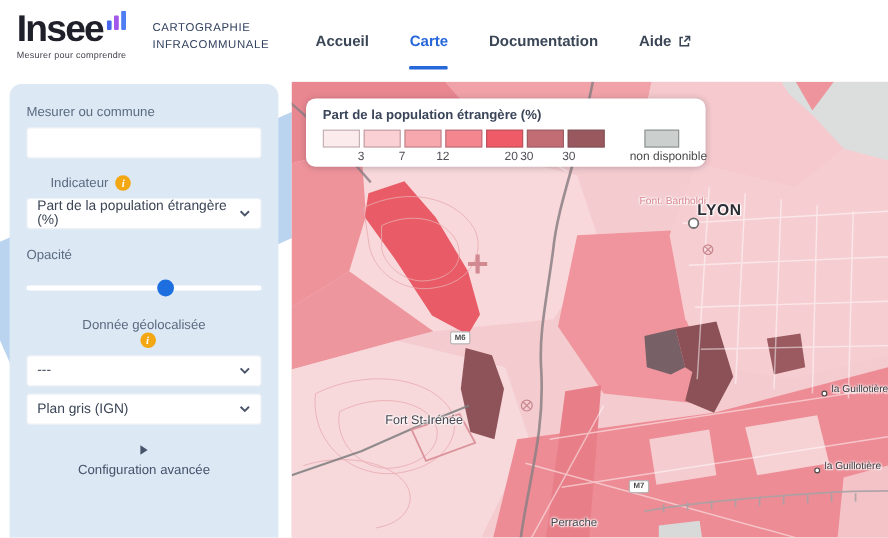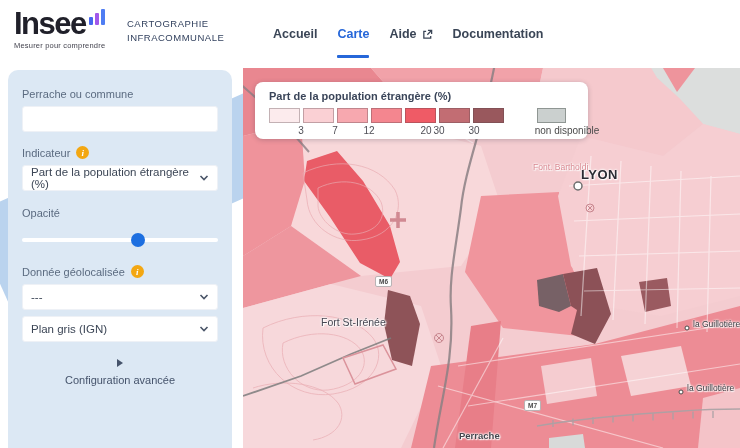--- a/index.html
+++ b/index.html
@@ -8,21 +8,21 @@
 
   
   .header { position:absolute; left:0; top:0; width:740px; height:68px; background:#fff; z-index:5; }
   .logo-wrap { position:absolute; left:14px; top:8px; }
   .logo-row { display:flex; align-items:flex-start; }
   .logo-text { font-size:31px; font-weight:800; color:#20202a; letter-spacing:-1.5px; line-height:1; }
   .logo-bars { margin-left:3px; margin-top:1px; }
   .logo-tagline { font-size:7.5px; color:#44444f; margin-top:2px; letter-spacing:.2px; }
   .app-title { position:absolute; left:127px; top:17px; font-size:9.5px; font-weight:400;
     color:#33425f; letter-spacing:.5px; line-height:1.45; }
-  .nav { position:absolute; left:273px; top:0; height:68px; display:flex; align-items:center; gap:20px; }
+  .nav { position:absolute; left:263px; top:0; height:68px; display:flex; align-items:center; gap:34px; }
   .nav-item { position:relative; height:68px; display:flex; align-items:center; gap:5px;
     font-size:12.5px; font-weight:700; color:#3a4556; cursor:pointer; }
   .nav-item.active { color:#2667d9; }
   .nav-underline { position:absolute; left:50%; transform:translateX(-50%); bottom:10px;
     width:32px; height:3px; background:#2667d9; border-radius:1px; }
 
   
   .deco-wedge { position:absolute; left:-24px; top:150px; width:300px; height:96px;
     background:#bad3ee; transform:rotate(-24deg); z-index:1; }
   .sidebar { position:absolute; left:8px; top:70px; width:224px; height:378px;
@@ -36,21 +36,21 @@
   .sel { justify-content:space-between; cursor:pointer; }
   .chev { width:10px; height:10px; flex:0 0 auto; }
   .slider { position:relative; margin-top:14px; width:196px; height:14px; cursor:pointer; }
   .slider-track { position:absolute; left:0; right:0; top:5px; height:4px; background:#fff; border-radius:2px; }
   .slider-thumb { position:absolute; left:59%; top:0; width:14px; height:14px; margin-left:-7px;
     border-radius:50%; background:#1d6fe0; }
   .adv-row { margin-top:17px; display:flex; align-items:center; gap:7px; font-size:11px;
     color:#45536b; cursor:pointer;flex-direction:column; }
   .adv-tri { width:0; height:0; border-left:6px solid #45536b; border-top:4px solid transparent;
     border-bottom:4px solid transparent; }
-  .mt14 { margin-top:14px; } .mt16 { margin-top:16px; } .mt18 { margin-top:18px; }
+  .mt14 { margin-top:14px;margin-left:20px; } .mt16 { margin-top:16px; } .mt18 { margin-top:18px;flex-direction:column; }
 
   
   .map { position:absolute; left:243px; top:68px; width:497px; height:380px; overflow:hidden;
     background:#f4ccd0; z-index:2; cursor:grab; }
   .map svg { position:absolute; left:0; top:0; }
   .map-label { position:absolute; white-space:nowrap; z-index:4;
     text-shadow:0 0 2px #fff, 0 0 2px #fff, 0 0 3px #fff, 1px 1px 1px #fff; }
   .lbl-city { font-size:13px; font-weight:700; color:#2b2b33; letter-spacing:.5px; }
   .lbl-poi-pink { font-size:8.5px; color:#d8868f; }
   .lbl-poi { font-size:10.5px; color:#474752; }
@@ -62,21 +62,21 @@
   
   .legend { position:absolute; left:12px; top:14px; width:333px; height:57px; background:#fff;
     border-radius:8px; box-shadow:0 1px 5px rgba(40,40,60,.25); z-index:6; }
   .legend-title { position:absolute; left:14px; top:8px; font-size:11px; font-weight:700; color:#3a4559; }
   .legend-swatches { position:absolute; left:14px; top:26px; display:flex; gap:3px; }
   .swatch { width:31px; height:15px; border:1px solid rgba(90,70,75,.35); }
   .swatch-na { position:absolute; left:282px; top:26px; width:29px; height:15px;
     border:1px solid #8f9693; }
   .legend-tick { position:absolute; top:43px; transform:translateX(-50%); font-size:10px; color:#4f4f57; }
   .t0{left:46px;} .t1{left:80px;} .t2{left:114px;} .t3{left:149px;margin-left:22px;} .t4{left:184px;} .t5{left:219px;}
-  .legend-na-label { position:absolute; left:312px; top:43px; transform:translateX(-50%);
+  .legend-na-label { position:absolute; left:302px; top:43px; transform:translateX(-50%);
     font-size:10px; color:#4a4a4a; white-space:nowrap; }
 </style>
 </head>
 <body>
 
 <div class="header">
   <div class="logo-wrap">
     <div class="logo-row">
       <span class="logo-text">Insee</span>
       <svg class="logo-bars" width="17" height="17" viewBox="0 0 17 17">
@@ -93,37 +93,37 @@
   </div>
   <div class="nav">
     <div class="nav-item">
       <span>Accueil</span>
     </div>
     <div class="nav-item active">
       <span>Carte</span>
       <div class="nav-underline"></div>
     </div>
     <div class="nav-item">
+      <span>Documentation</span>
+    </div>
+    <div class="nav-item">
       <span>Aide</span>
       <svg width="11" height="11" viewBox="0 0 12 12" fill="none" stroke="#3a4556" stroke-width="1.4">
         <path d="M4.5 2.5 H2 V10 H9.5 V7.5"></path>
         <path d="M6.5 1.5 H10.5 V5.5"></path>
         <path d="M10.3 1.7 L5.8 6.2"></path>
       </svg>
     </div>
-    <div class="nav-item">
-      <span>Documentation</span>
-    </div>
   </div>
 </div>
 
 <div class="deco-wedge"></div>
 <div class="sidebar">
 
-  <div class="fld-label">Perrache ou commune</div>
+  <div class="fld-label">Mesurer ou commune</div>
   <div class="tb">
       <span></span>
     </div>
 
   <div class="fld-label mt14">
     <span>Indicateur</span>
     <span class="info-icon">i</span>
   </div>
   <div class="sel">
     <span>Part de la population étrangère (%)</span>
@@ -249,24 +249,24 @@
     </g>
     <path d="M100,290 L140,277 L153,301 L112,316 Z" stroke="#db939b" stroke-width="1.5" fill="none"></path>
 
     <circle cx="335" cy="118" r="4" fill="#ffffff" stroke="#6e6e6e" stroke-width="1.5"></circle>
     <circle cx="444" cy="260" r="2" fill="#ffffff" stroke="#4a4a4a" stroke-width="1"></circle>
     <circle cx="438" cy="324" r="2" fill="#ffffff" stroke="#4a4a4a" stroke-width="1"></circle>
   </svg>
 
   <span class="map-label lbl-poi-pink" style="left:290px; top:94px;">Font. Bartholdi</span>
   <span class="map-label lbl-city" style="left:338px; top:99px;">LYON</span>
-  <span class="map-label lbl-poi" style="left:78px; top:248px;">Fort St-Irénée</span>
+  <span class="map-label lbl-poi" style="left:78px; top:276px;">Fort St-Irénée</span>
   <span class="map-label lbl-station" style="left:450px; top:251px;">la Guillotière</span>
   <span class="map-label lbl-station" style="left:444px; top:315px;">la Guillotière</span>
-  <span class="map-label lbl-perrache" style="left:216px; top:362px;font-weight:bold;">Perrache</span>
+  <span class="map-label lbl-perrache" style="left:216px; top:362px;">Perrache</span>
   <span class="shield" style="left:132px; top:208px;">M6</span>
   <span class="shield" style="left:281px; top:332px;">M7</span>
 
   <div class="legend">
     <div class="legend-title">Part de la population étrangère (%)</div>
     <div class="legend-swatches">
       <div class="swatch" style="background: rgb(252, 235, 237);"></div>
       <div class="swatch" style="background: rgb(250, 208, 212);"></div>
       <div class="swatch" style="background: rgb(247, 168, 175);"></div>
       <div class="swatch" style="background: rgb(244, 134, 143);"></div>

